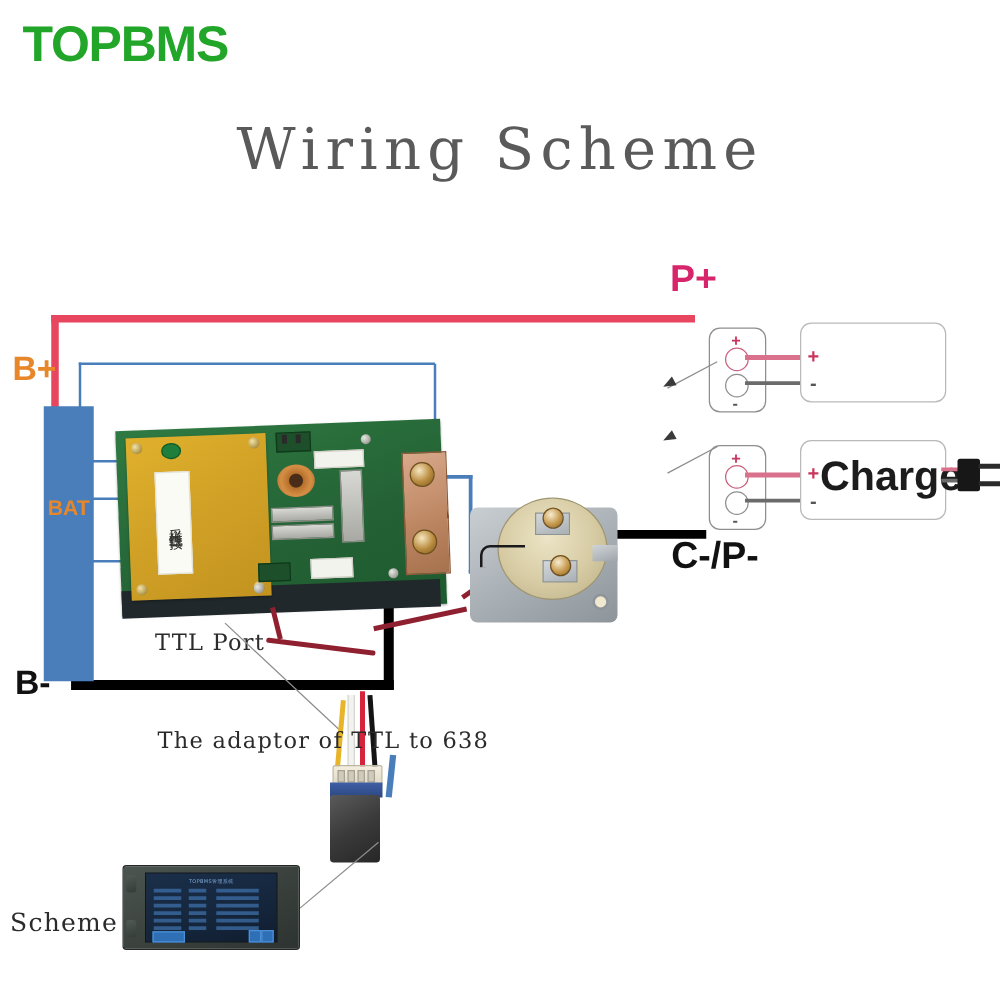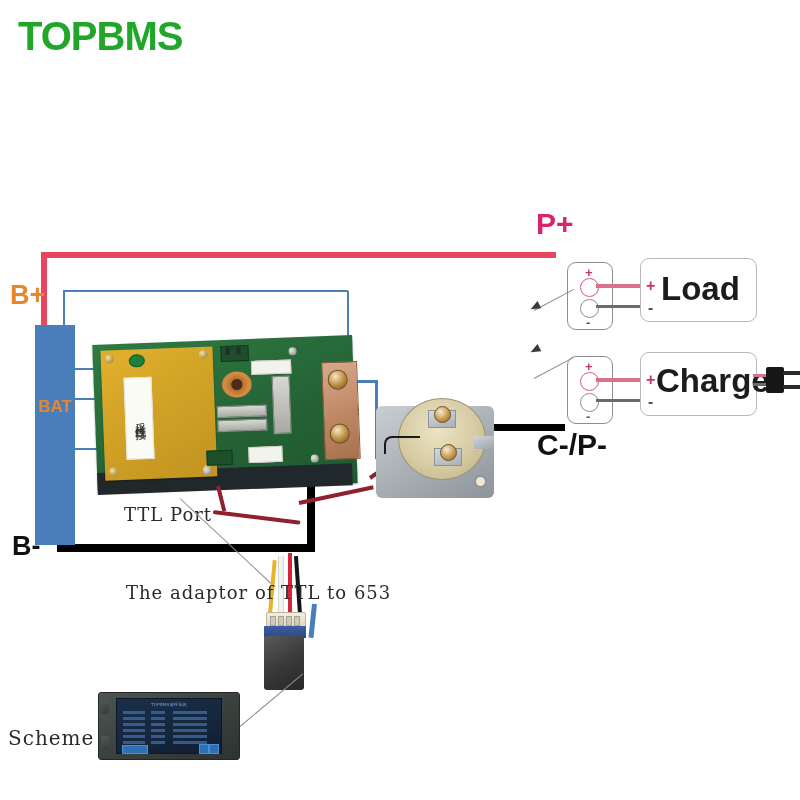--- a/index.html
+++ b/index.html
@@ -115,20 +115,21 @@
   
   .leader{position:absolute;background:#8d8d8d;height:1px;transform-origin:0 50%;}
   .arrow{position:absolute;width:0;height:0;}
 </style>
 </head>
 <body>
 
 <div id="stage">
 
   <div class="abs lbl" id="logo">TOPBMS</div>
+  <div class="abs lbl" id="title">Wiring Scheme</div>
 
   <div class="wire w-red abs" style="left:41px;top:252px;width:6px;height:90px;"></div>
   <div class="wire w-red abs" style="left:41px;top:252px;width:515px;height:6px;"></div>
 
   <div class="wire w-black abs" style="left:57px;top:512px;width:8px;height:40px;"></div>
   <div class="wire w-black abs" style="left:57px;top:544px;width:258px;height:8px;"></div>
   <div class="wire w-black abs" style="left:307px;top:452px;width:8px;height:100px;"></div>
 
   <div class="wire w-black abs" style="left:460px;top:424px;width:105px;height:7px;"></div>
   <div class="wire w-black abs" style="left:331px;top:337px;width:7px;height:46px;transform:rotate(18deg);transform-origin:50% 0;"></div>
@@ -210,21 +211,20 @@
   <div class="tb-ring red" style="left:580px;top:278px;width:17px;height:17px;"></div>
   <div class="tb-ring" style="left:580px;top:299px;width:17px;height:17px;"></div>
   <div class="tb-minus" style="left:586px;top:316px;">-</div>
 
   <div class="wire w-pink abs" style="left:596px;top:284px;width:53px;height:4px;"></div>
   <div class="wire w-gray abs" style="left:596px;top:305px;width:53px;height:3px;"></div>
 
   <div class="devbox" style="left:640px;top:258px;width:115px;height:62px;"></div>
   <div class="dev-plus" style="left:646px;top:278px;">+</div>
   <div class="dev-minus" style="left:648px;top:300px;">-</div>
-  <div class="dev-label" style="left:661px;top:272px;">Load</div>
 
   <div class="leader" style="left:534px;top:310px;width:45px;transform:rotate(-28deg);"></div>
   <div class="arrow" style="left:530px;top:303px;border-left:10px solid #3a3a3a;border-top:4px solid transparent;border-bottom:4px solid transparent;transform:rotate(152deg);"></div>
 
   <div class="tblock" style="left:567px;top:356px;width:44px;height:66px;"></div>
   <div class="tb-plus" style="left:585px;top:360px;">+</div>
   <div class="tb-ring red" style="left:580px;top:372px;width:17px;height:17px;"></div>
   <div class="tb-ring" style="left:580px;top:393px;width:17px;height:17px;"></div>
   <div class="tb-minus" style="left:586px;top:410px;">-</div>
 
@@ -258,21 +258,21 @@
     <div class="ad-pinhole" style="left:12px;"></div>
     <div class="ad-pinhole" style="left:20px;"></div>
     <div class="ad-pinhole" style="left:28px;"></div>
     <div class="ad-pinhole" style="left:36px;"></div>
     <div class="ad-pcb"></div>
     <div class="ad-shrink"></div>
   </div>
 
   <div class="wire abs" style="left:312px;top:604px;width:5px;height:34px;background:#4a7ebb;transform:rotate(6deg);transform-origin:50% 0;"></div>
 
-  <div class="abs lbl lbl-serif" style="left:126px;top:584px;font-size:18px;letter-spacing:1px;">The adaptor of TTL to 653</div>
+  <div class="abs lbl lbl-serif" style="left:126px;top:584px;font-size:18px;letter-spacing:1px;">The adaptor of TTL to 638</div>
 
   <div class="leader" style="left:240px;top:726px;width:82px;transform:rotate(-40deg);"></div>
 
   <div class="abs" id="display">
     <div class="disp-case"></div>
     <div class="disp-ear" style="left:3px;top:8px;"></div>
     <div class="disp-ear" style="left:3px;top:44px;"></div>
     <div class="disp-screen">
       <div class="disp-title">TOPBMS管理系统</div>
       <div class="disp-row" style="left:6px;top:12px;width:22px;"></div>

